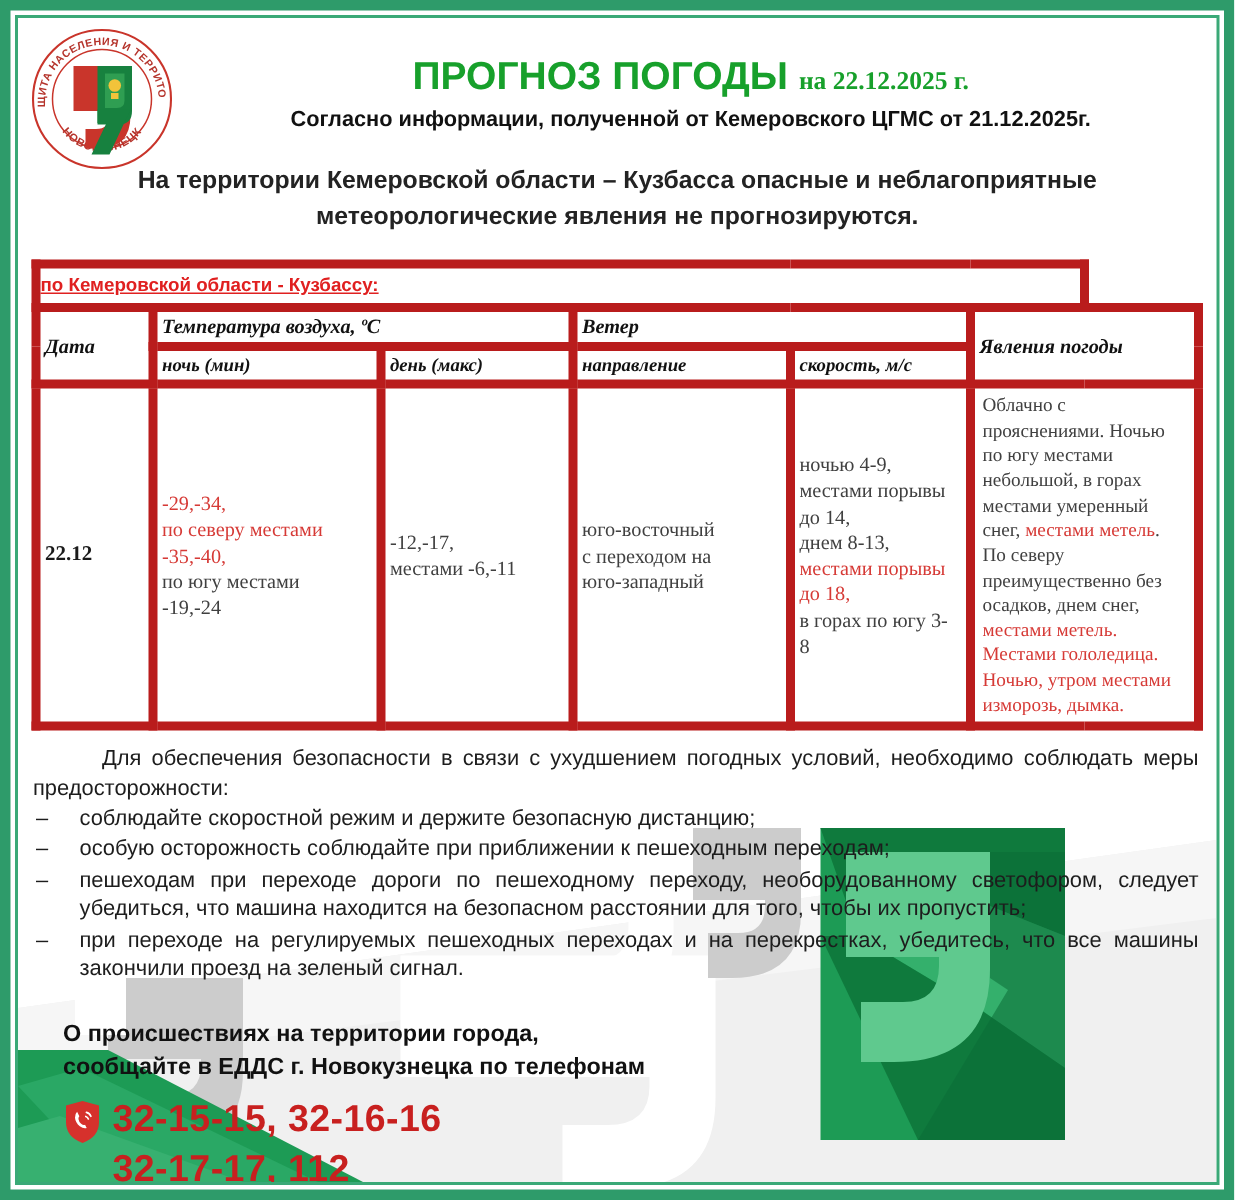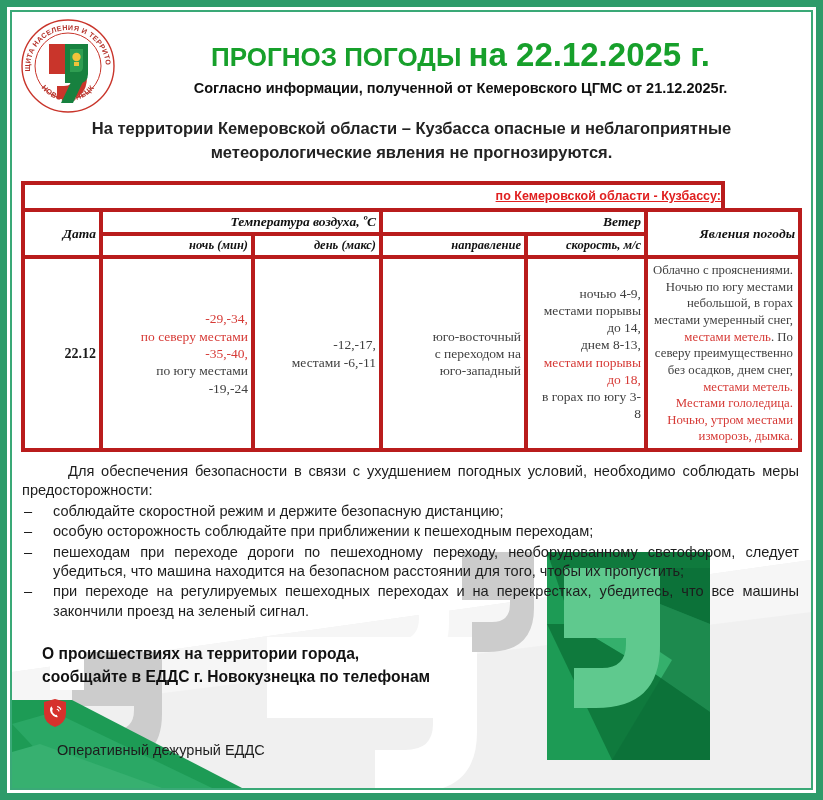--- a/index.html
+++ b/index.html
@@ -85,21 +85,22 @@
   .main-title {
     color: #17a02b;
     font-weight: bold;
     font-size: 26px;
     letter-spacing: 0px;
     line-height: 1.15;
     margin: 12px 0 0 0;
     white-space: nowrap;
   }
   .main-title .date-part {
-    font-size: 33px;
+    font-size: 17px;
+    font-family: Liberation Serif, serif;
   }
   .subtitle {
     color: #111111;
     font-weight: bold;
     font-size: 14.5px;
     margin: 6px 0 0 0;
     line-height: 1.2;
   }
   .intro {
     margin: 20px 56px 0 56px;
@@ -118,24 +119,24 @@
     z-index: 5;
     margin: 16px 9px 0 9px;
   }
   table.forecast {
     width: 100%;
     border-collapse: collapse;
     table-layout: fixed;
     font-family: "Liberation Serif", serif;
   }
   table.forecast td, table.forecast th {
-    border: 4px solid #b91c1c;
+    border: 6px solid #b91c1c;
     padding: 2px 3px;
     vertical-align: middle;
-    text-align: right;
+    text-align: left;
   }
   .region-head {
     color: #e02020;
     font-family: "Liberation Sans", sans-serif;
     font-weight: bold;
     font-size: 12.5px;
     text-decoration: underline;
     padding: 2px 0 3px 0 !important;
     height: 18px;
   }
@@ -386,20 +387,24 @@
     <div class="contact">
       <div class="contact-line">О происшествиях на территории города,</div>
       <div class="contact-line">сообщайте в ЕДДС г. Новокузнецка по телефонам</div>
       <div class="phones">
         <svg class="phone-icon" viewBox="0 0 26 30">
           <path d="M13,1 L24,4 v11 q0,10 -11,14 Q2,25 2,15 V4 z" fill="#d6312c"></path>
           <path d="M9.4,8.2 q-1.6,1.6 -1.4,4 0.3,3.4 3.2,5.6 2.6,2 4.6,1.2 l-1.1,-2.2 q-1.2,0.5 -2.6,-0.7 -1.6,-1.3 -1.8,-3.1 -0.1,-1.2 0.6,-1.9 z" fill="#ffffff"></path>
           <path d="M15.6,8.6 q2.2,0.5 3,2.6" fill="none" stroke="#ffffff" stroke-width="1.1" stroke-linecap="round"></path>
           <path d="M15.2,11.3 q1.3,0.4 1.7,1.7" fill="none" stroke="#ffffff" stroke-width="1.1" stroke-linecap="round"></path>
         </svg>
+        <div class="phone-nums">
+          <div>32-15-15, 32-16-16</div>
+          <div>32-17-17, 112</div>
+        </div>
       </div>
     </div>
 
     <div class="duty">Оперативный дежурный ЕДДС</div>
 
   </div>
 
   <div class="frame-gap"></div>
   <div class="frame-outer"></div>
   <div class="frame-inner"></div>

